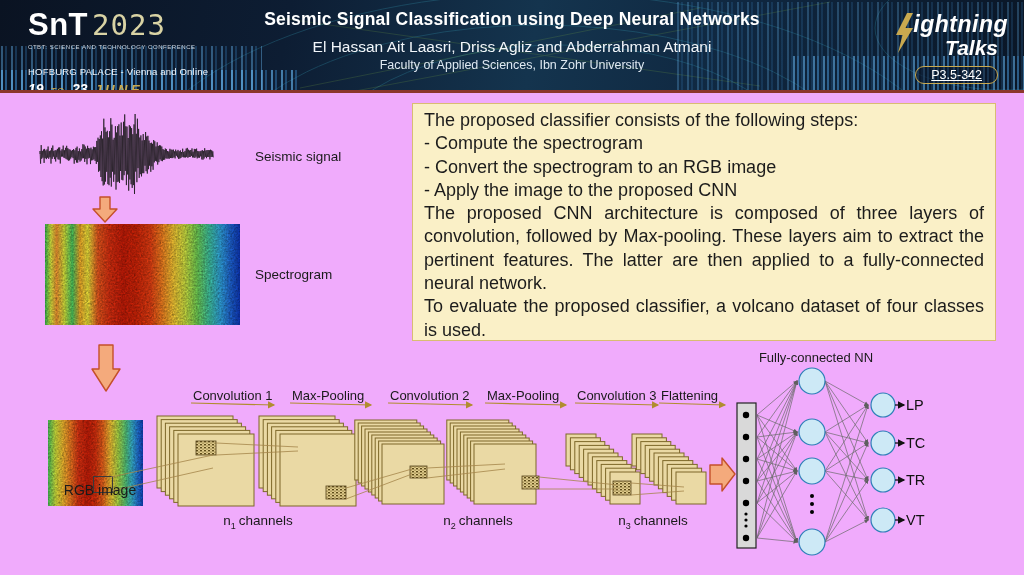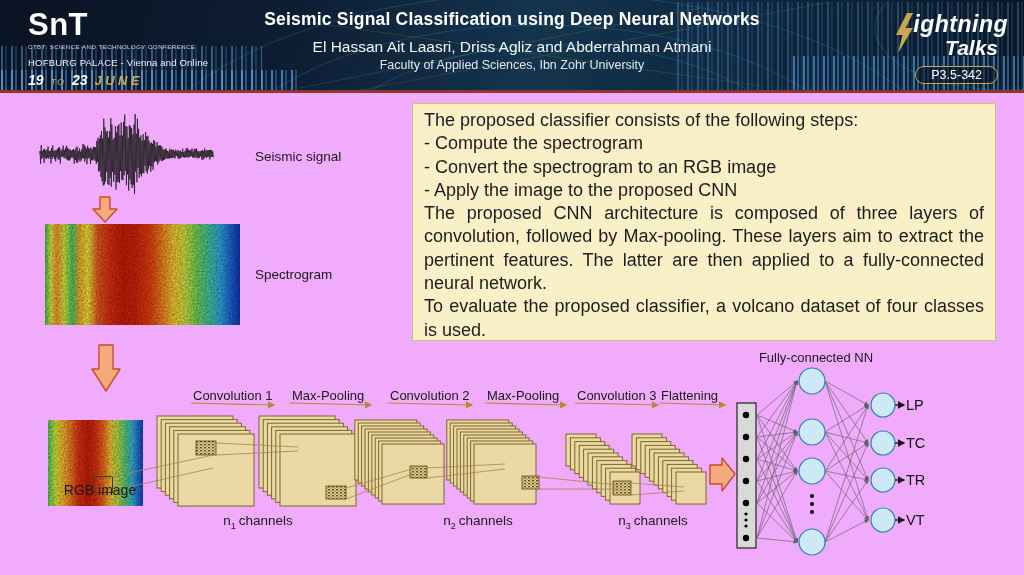--- a/index.html
+++ b/index.html
@@ -18,37 +18,37 @@
   .eq2{left:0;width:300px;bottom:0;height:20px;opacity:.9}
   .eq3{right:0;width:348px;bottom:0;height:88px;opacity:.4}
   .eq4{right:0;width:232px;bottom:0;height:34px;opacity:.8}
 
   .snt{position:absolute;left:28px;top:7px;color:#fff;}
   .snt-row{display:flex;align-items:baseline;gap:4px;}
   .snt-brand{font-size:31px;font-weight:bold;letter-spacing:.5px;}
   .snt-year{font-family:"DejaVu Sans Mono",monospace;font-size:29px;font-weight:400;
             color:#d9d3a4;letter-spacing:1px;}
   .snt-tag{font-size:6px;letter-spacing:.55px;color:#cdd6e0;margin-top:1px;}
-  .snt-venue{font-size:9.5px;color:#eef3f8;margin-top:7px;letter-spacing:.2px;}
+  .snt-venue{font-size:9.5px;color:#eef3f8;margin-top:16px;letter-spacing:.2px;}
   .snt-dates{display:flex;align-items:baseline;gap:7px;margin-top:4px;font-style:italic;}
   .d-big{font-size:14px;font-weight:bold;color:#fff;}
   .d-to{font-size:9px;color:#c9a94f;letter-spacing:1px;}
   .d-month{font-size:13px;color:#c9a94f;letter-spacing:3.5px;font-weight:bold;}
 
   .hdr-center{position:absolute;left:255px;right:255px;top:9px;text-align:center;color:#fff;}
   .hdr-title{font-size:17.5px;font-weight:bold;letter-spacing:.2px;}
   .hdr-authors{font-size:15.5px;margin-top:8px;color:#f2f6fa;}
   .hdr-affil{font-size:12.5px;margin-top:2px;color:#dfe9f2;}
 
   .lt{position:absolute;right:16px;top:13px;display:flex;align-items:flex-start;gap:0;color:#fff;}
   .lt-words{display:flex;flex-direction:column;align-items:flex-end;line-height:1;}
   .lt-w1{font-size:23px;font-weight:900;font-style:italic;letter-spacing:.5px;}
   .lt-w2{font-size:21px;font-weight:900;font-style:italic;margin-top:1px;margin-right:10px;}
   .badge{position:absolute;right:26px;top:66px;padding:1px 15px;border:1.5px solid #c9a94f;
-         border-radius:9px;background:rgba(10,22,42,.6);color:#fff;font-size:12.5px;}
+         border-radius:9px;background:rgba(10,22,42,.6);color:#fff;font-size:12.5px;text-decoration:underline;}
 
   
   .wave{position:absolute;left:38px;top:108px;z-index:1;}
   .img{position:absolute;z-index:1;}
   .specto{left:45px;top:224px;width:195px;height:101px;
     background:linear-gradient(90deg,#35b94f 0%,#d8e23f 3%,#ef9430 6%,#cfe03c 10%,#49c25c 14%,
       #eda928 18%,#e8df3a 22%,#e2571d 27%,#d62f10 33%,#c21b07 40%,#cc2408 47%,#e03d12 54%,
       #ec7c1f 60%,#efc333 66%,#c6da40 72%,#6ecb52 78%,#3fbf9a 84%,#2f9fd9 90%,#1e63cf 95%,#0c35b5 100%);}
   .rgbimg{left:48px;top:420px;width:95px;height:86px;
     background:linear-gradient(90deg,#49c05a 0%,#cfe03c 8%,#eeb32e 16%,#e87420 24%,#d93212 32%,
@@ -96,20 +96,21 @@
       </g>
     </svg>
     <div class="eq eq1"></div>
     <div class="eq eq2"></div>
     <div class="eq eq3"></div>
     <div class="eq eq4"></div>
 
     <div class="snt">
       <div class="snt-row">
         <span class="snt-brand">SnT</span>
+        <span class="snt-year">2023</span>
       </div>
       <div class="snt-tag">CTBT: SCIENCE AND TECHNOLOGY CONFERENCE</div>
       <div class="snt-venue">HOFBURG PALACE - Vienna and Online</div>
       <div class="snt-dates">
         <span class="d-big">19</span>
         <span class="d-to">TO</span>
         <span class="d-big">23</span>
         <span class="d-month">JUNE</span>
       </div>
     </div>

